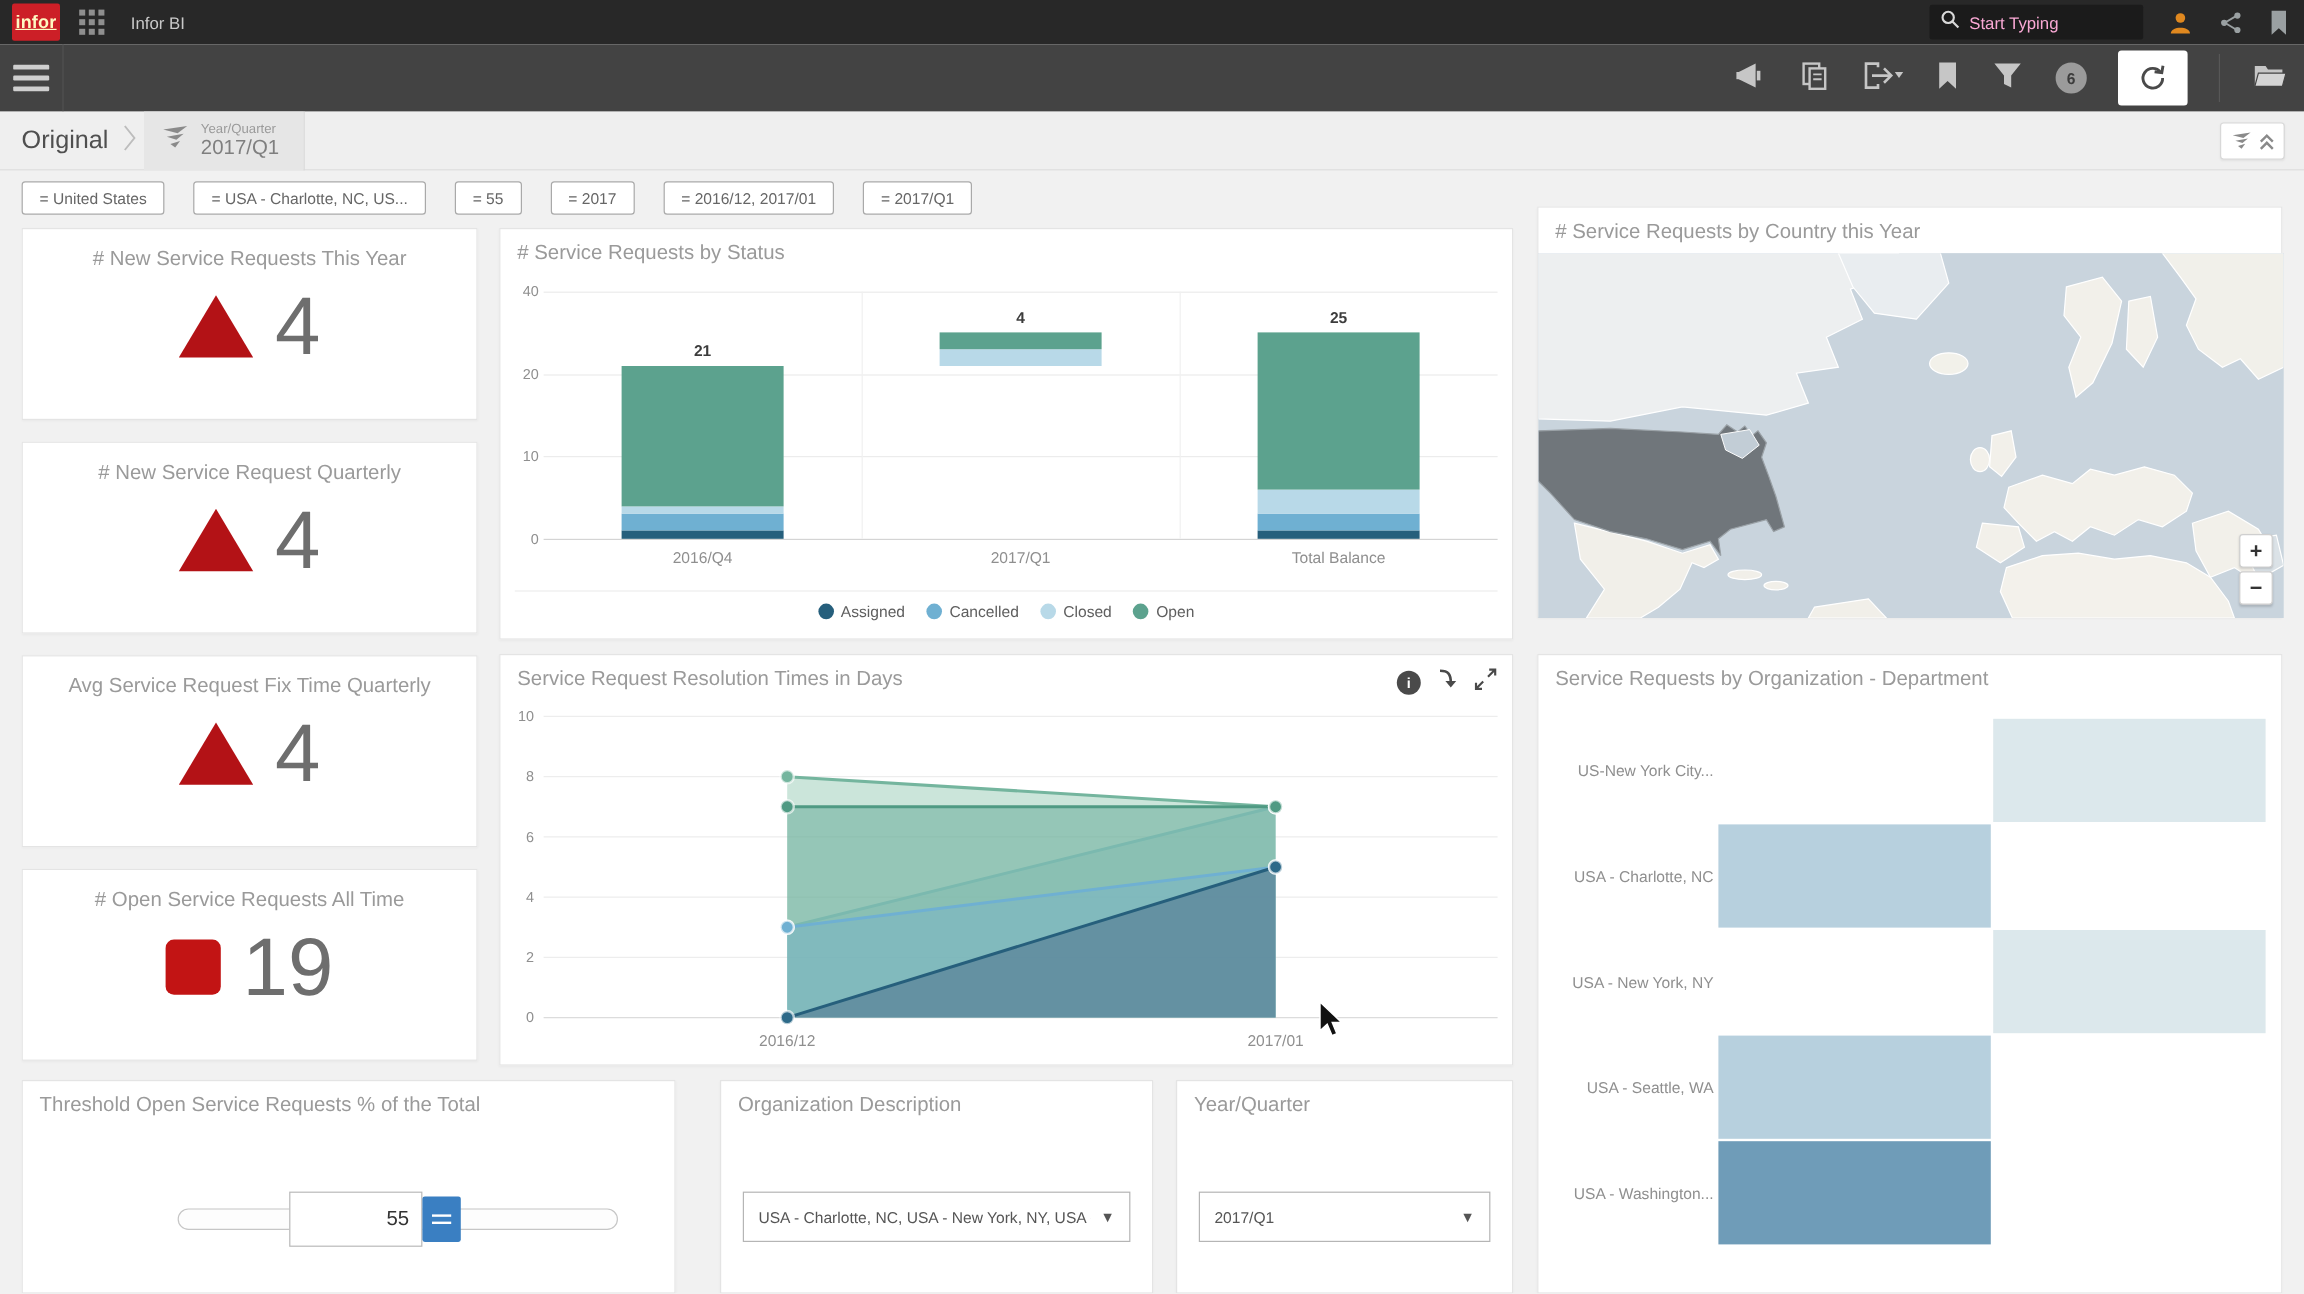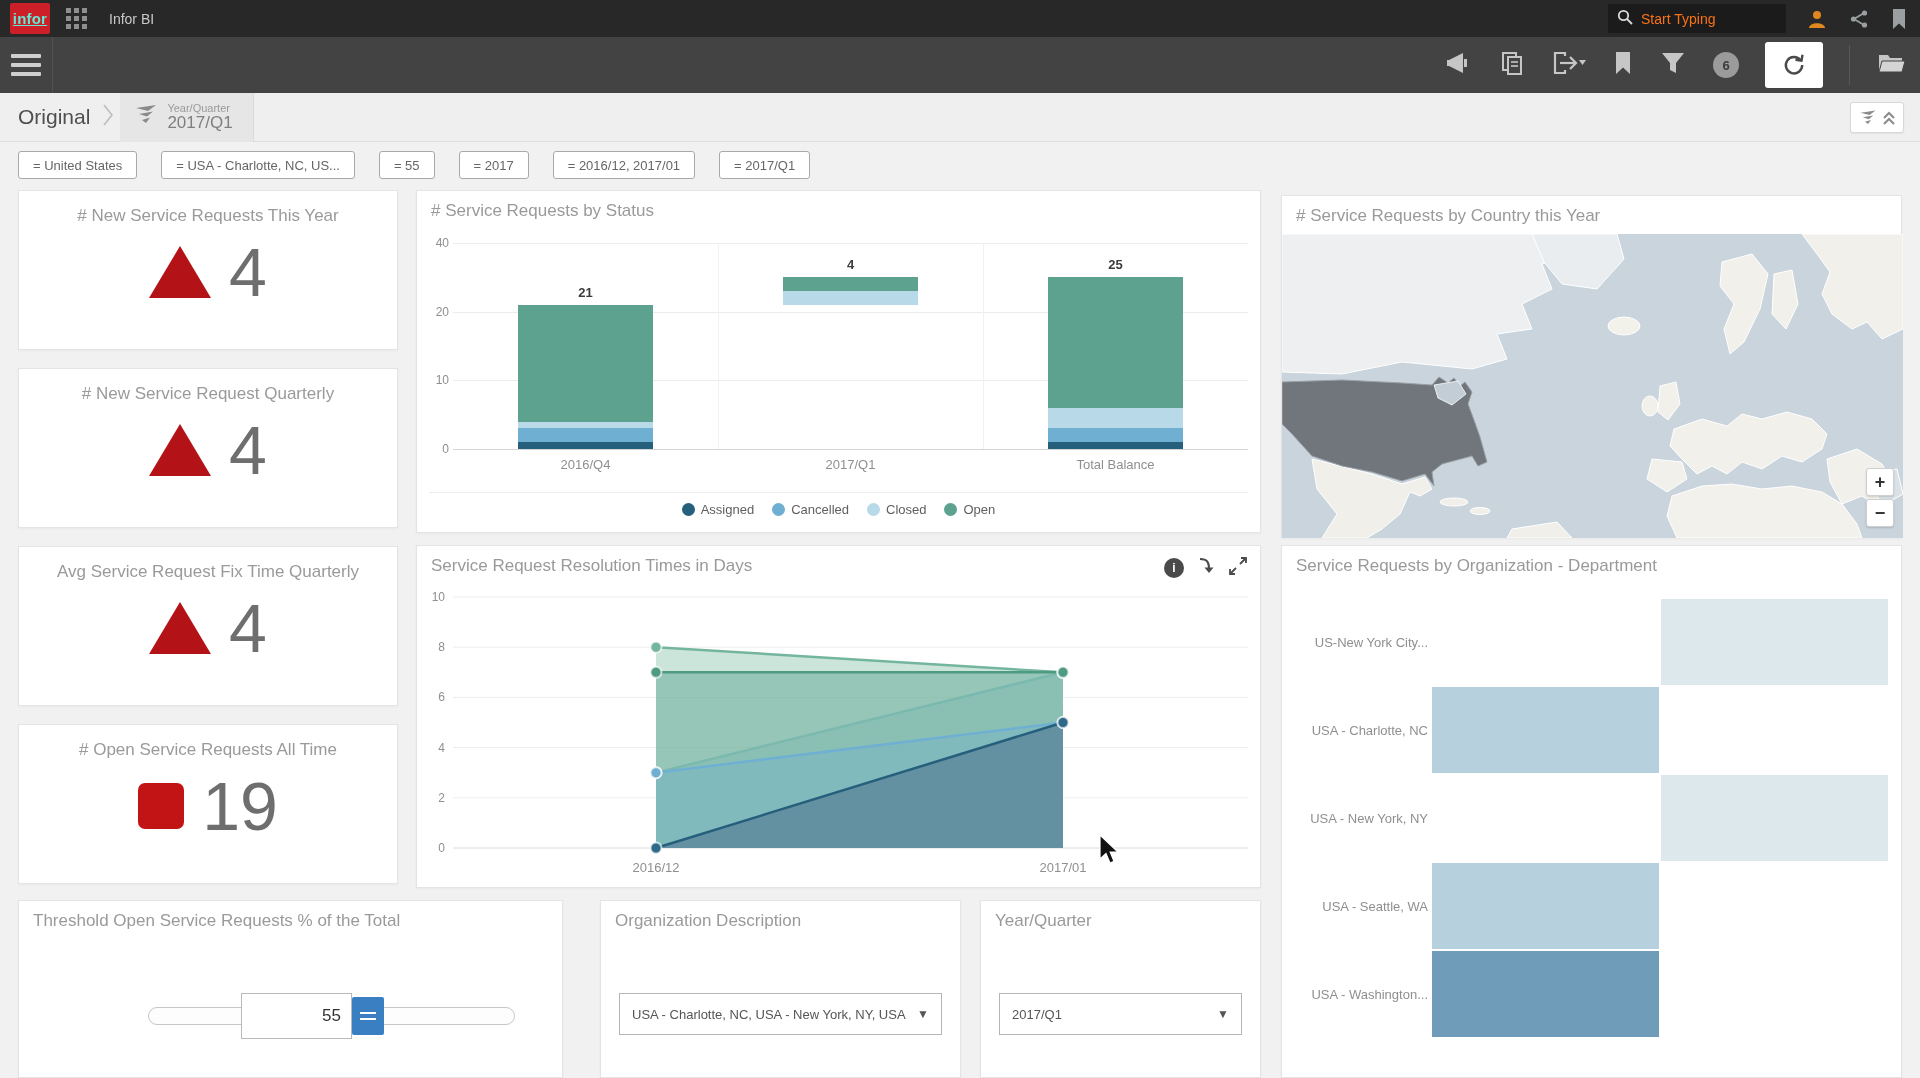--- a/index.html
+++ b/index.html
@@ -4,27 +4,27 @@
 <style>
   * { margin:0; padding:0; box-sizing:border-box; }
   html,body { width:1920px; height:1078px; overflow:hidden; }
   body { font-family:"Liberation Sans", sans-serif; background:#f1f1f1; }
   .stage { position:relative; width:1920px; height:1078px; background:#f1f1f1; overflow:hidden; }
 
   
   .topbar { height:37px; background:#282828; display:flex; align-items:center; }
   .logo { width:40px; height:31px; margin-left:10px; background:#cc1f27; border-radius:2px;
           display:flex; align-items:center; justify-content:center;
-          color:#5eead4; font-weight:bold; font-size:15px; letter-spacing:0.2px;text-decoration:underline; }
+          color:#fef9c3; font-weight:bold; font-size:15px; letter-spacing:0.2px;text-decoration:underline; }
   .gridicon { margin-left:16px; display:grid; grid-template-columns:repeat(3,5px); grid-gap:3px; cursor:pointer; }
   .gridicon span { width:5px; height:5px; background:#8f8f8f; }
   .product { margin-left:22px; color:#c9c9c9; font-size:14px; }
   .searchbox { margin-left:auto; width:178px; height:29px; background:#1b1b1b; border-radius:2px;
                display:flex; align-items:center; padding:0 9px; gap:8px; }
-  .searchbox .ph { color:#f97316; font-size:14px; }
+  .searchbox .ph { color:#f9a8d4; font-size:14px; }
   .tb-ic { margin-left:20px; display:flex; align-items:center; }
   .tb-ic.last { margin-right:12px; }
 
   
   .toolbar { height:56px; background:#434343; display:flex; align-items:center; }
   .hamburger { width:52px; height:56px; display:flex; flex-direction:column; align-items:center;
                justify-content:center; gap:5px; cursor:pointer; }
   .hamburger i { display:block; width:30px; height:4px; background:#cfcfcf; border-radius:1px; }
   .vsep { width:1px; height:56px; background:#525252; }
   .toolbar-right { margin-left:auto; display:flex; align-items:center; gap:26px; margin-right:14px; }
@@ -81,21 +81,21 @@
   .litem { display:flex; align-items:center; gap:6px; font-size:13px; color:#5f5f5f; }
   .ldot { width:13px; height:13px; border-radius:50%; }
 
   
   #areaCard { left:416px; top:545px; width:845px; height:343px; }
   .area-icons { position:absolute; top:10px; right:12px; display:flex; align-items:center; gap:12px; z-index:3; }
   .infoc { width:20px; height:20px; border-radius:50%; background:#4a4a4a; color:#fff; font-size:12px;
            font-weight:bold; display:flex; align-items:center; justify-content:center; cursor:pointer; }
 
   
-  #mapCard { left:1281px; top:195px; width:621px; height:343px; }
+  #mapCard { left:1281px; top:172px; width:621px; height:343px; }
   .mapArea { position:absolute; left:0; top:38px; width:621px; height:304px; background:#c9d4dd; overflow:hidden; }
   .zoombtns { position:absolute; right:7px; top:272px; display:flex; flex-direction:column; gap:3px; }
   .zb { width:28px; height:28px; background:#fff; border:1px solid #cfcfcf; border-radius:3px; font-size:18px;
         font-weight:bold; color:#333; display:flex; align-items:center; justify-content:center;
         box-shadow:0 1px 2px rgba(0,0,0,.15); cursor:pointer; }
 
   
   #heatCard { left:1281px; top:545px; width:621px; height:533px; }
   .hm-rowlabel { position:absolute; width:140px; text-align:right; font-size:13px; color:#8f8f8f; }
   .hm-cell { position:absolute; }

